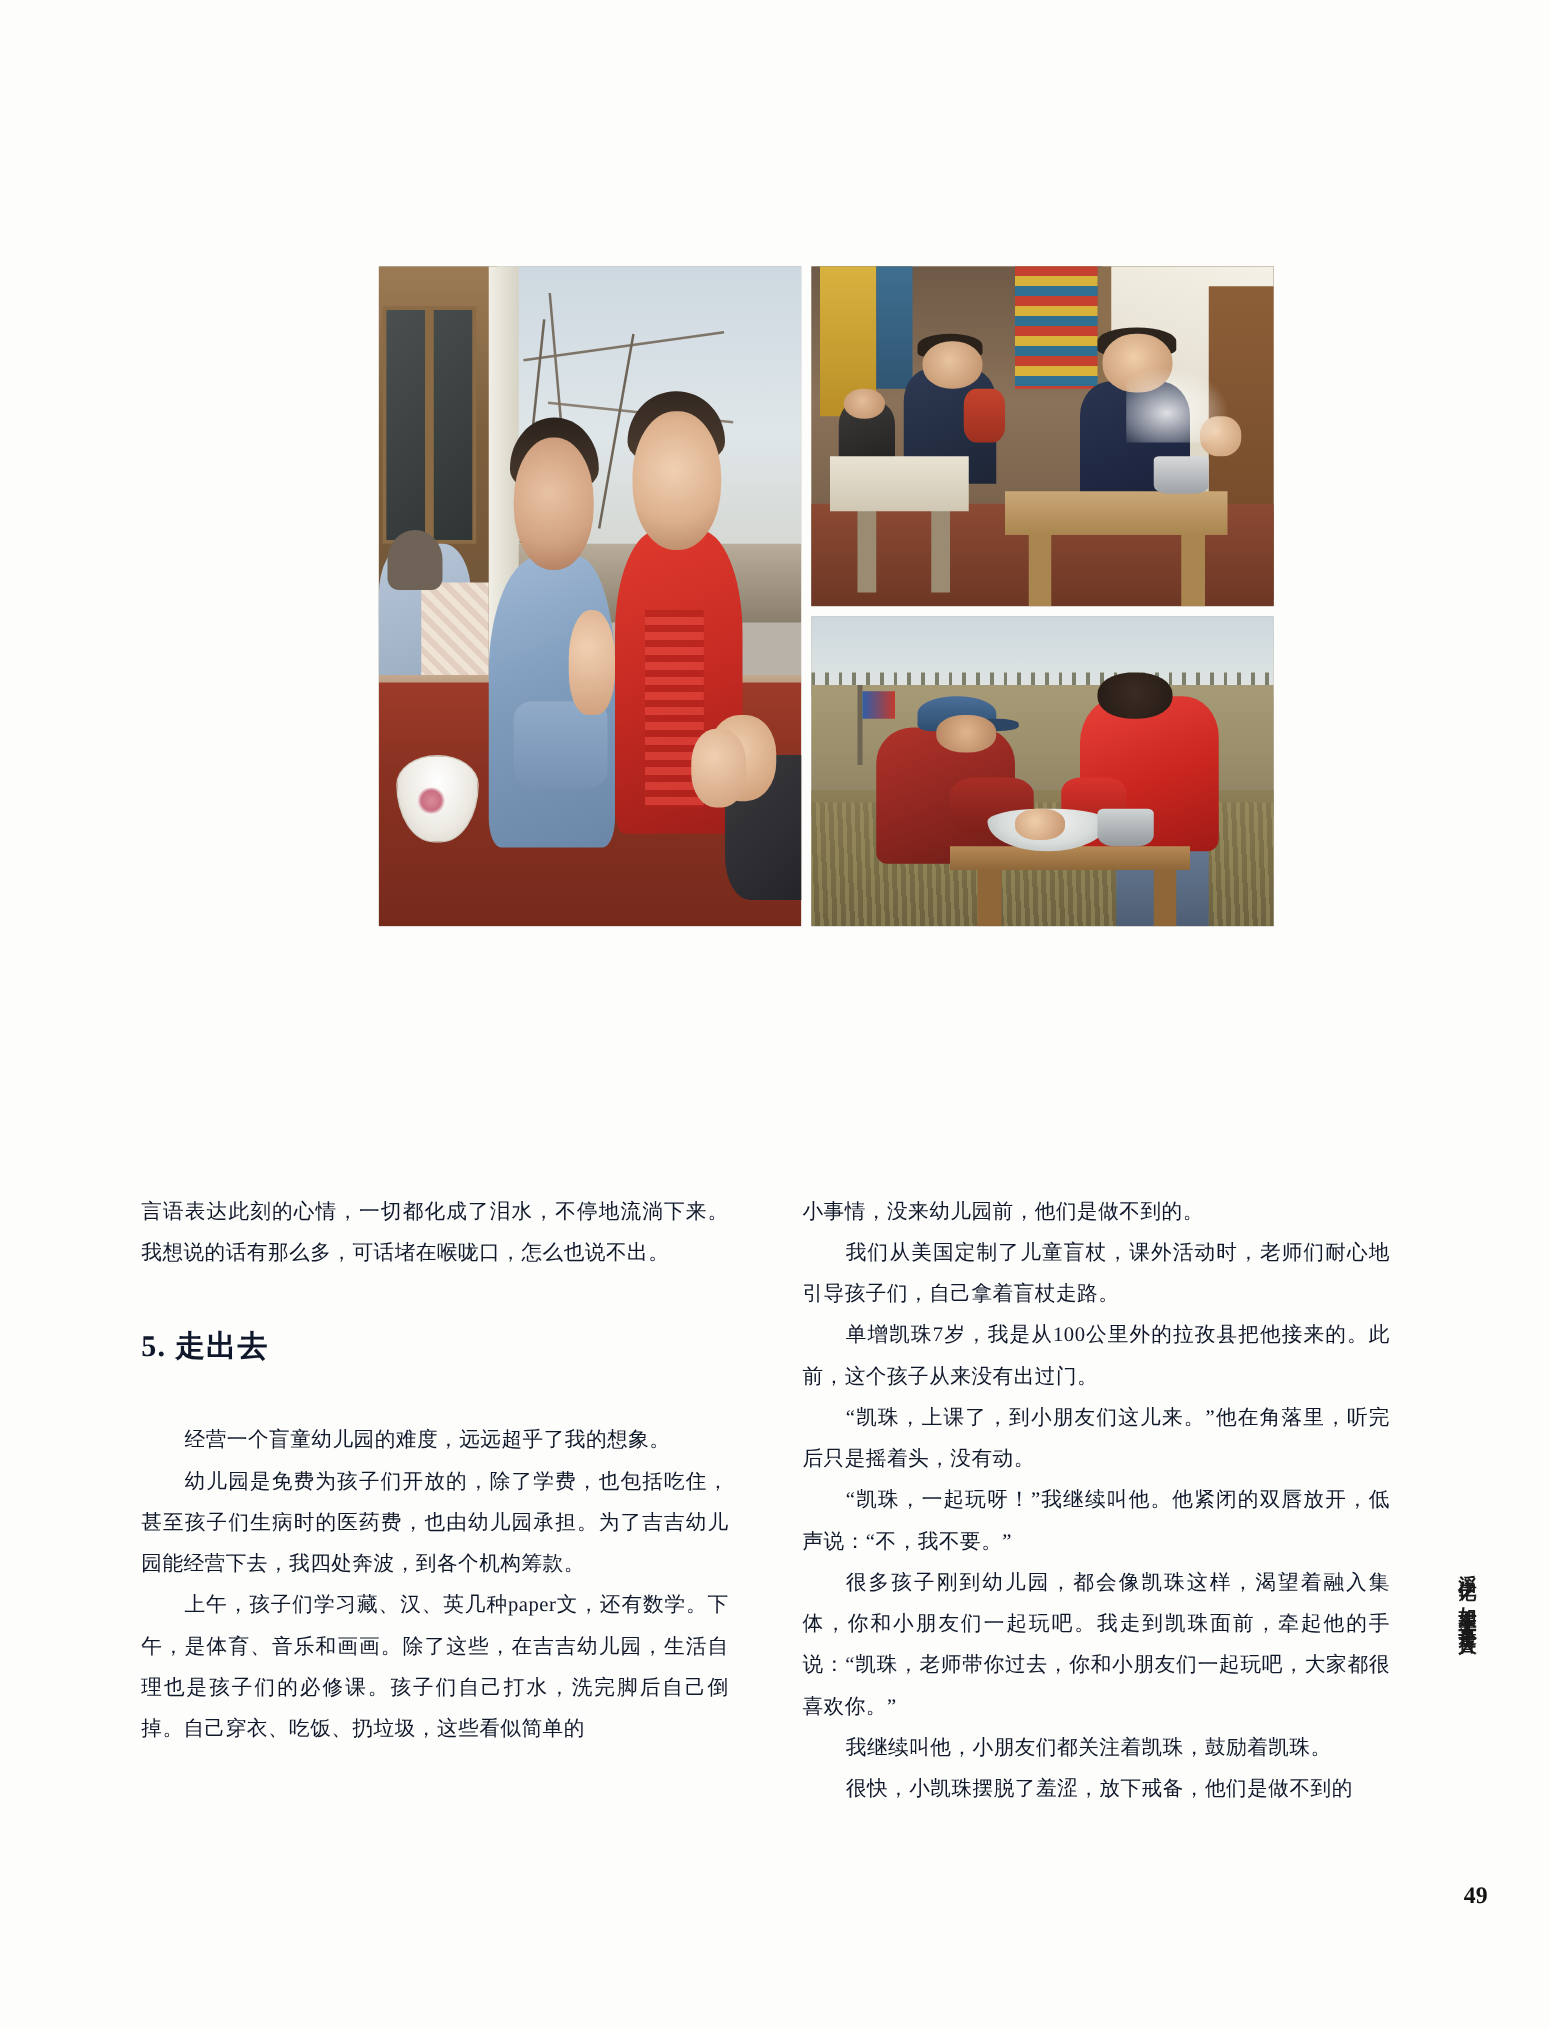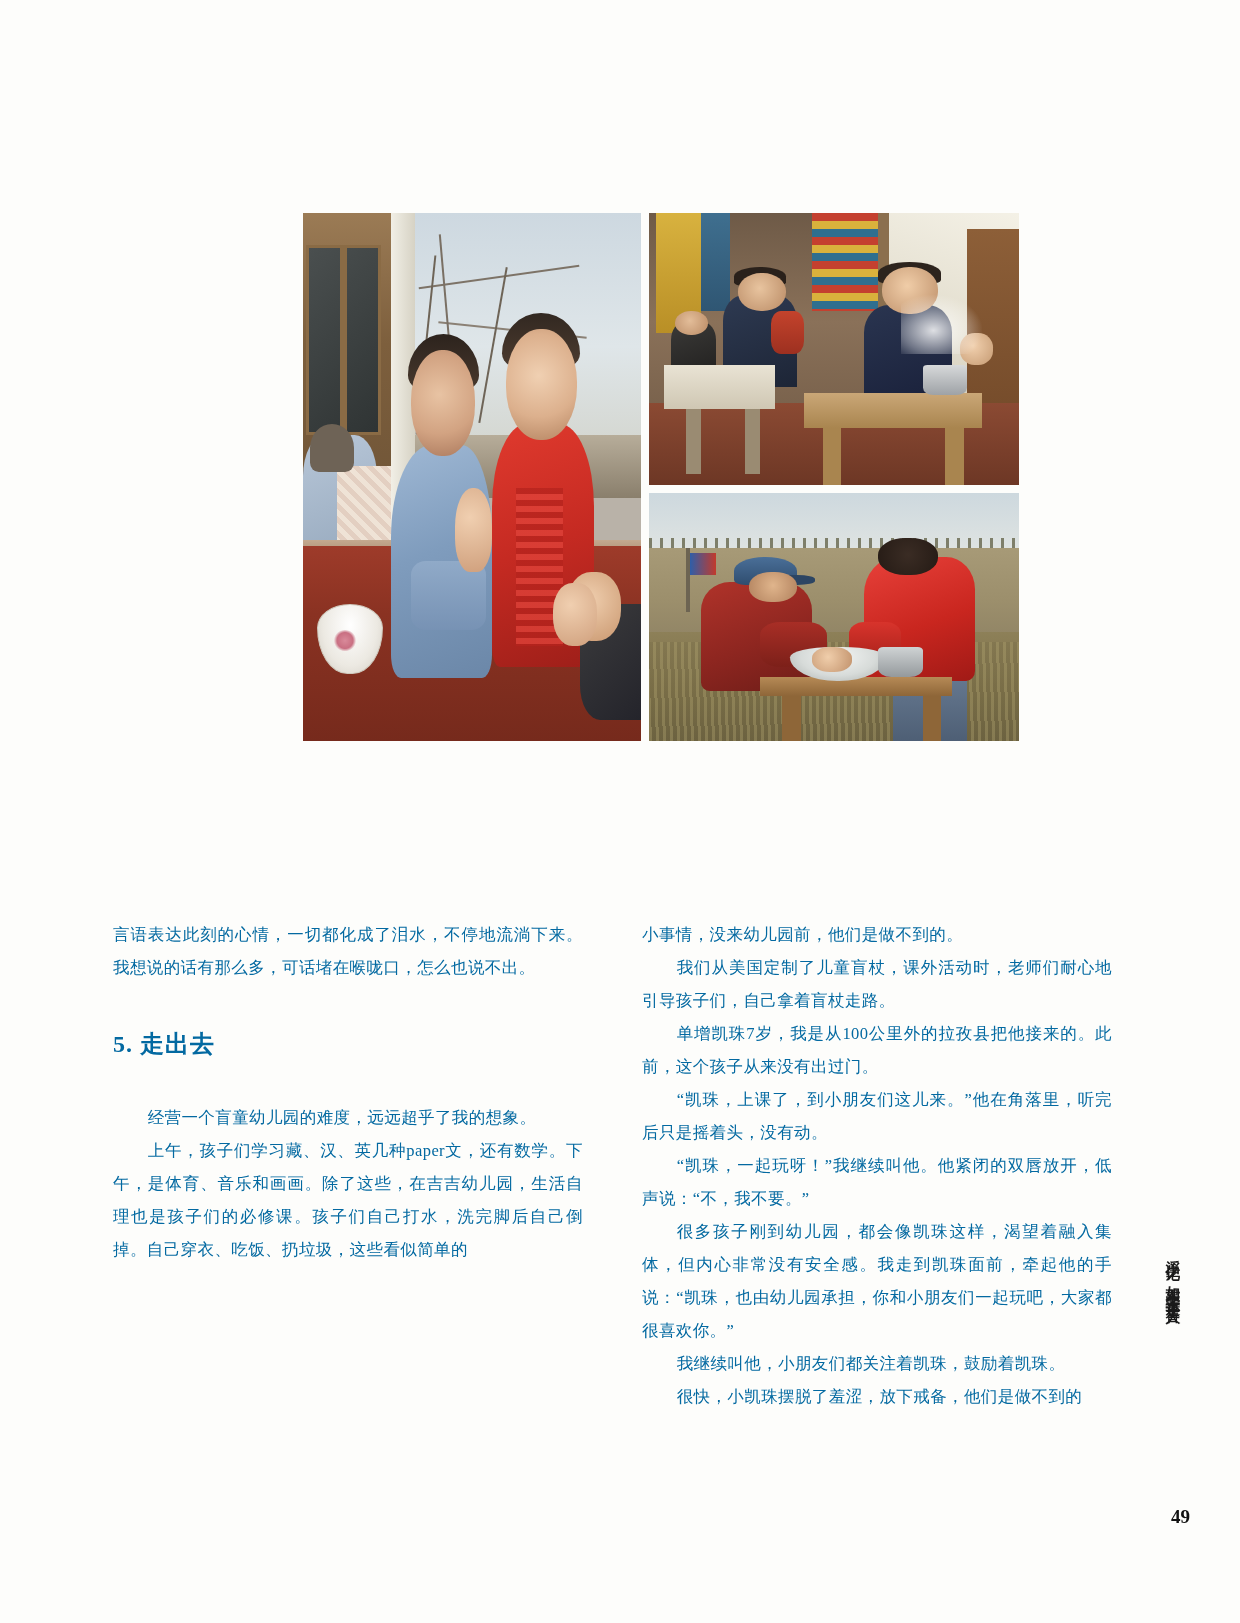--- a/index.html
+++ b/index.html
@@ -205,27 +205,27 @@
   .b-benchleg2{left:74%; top:80%; width:5%; height:20%; background:#8e6638;}
   .b-basin {left:38%; top:62%; width:26%; height:14%;
             background: radial-gradient(ellipse at 50% 28%, #f2f4f3 0%, #d7dbd9 55%, #a9aeac 100%);
             border-radius: 46% 46% 50% 50%/30% 30% 70% 70%;}
   .b-pot   {left:62%; top:62%; width:12%; height:12%;
             background: linear-gradient(180deg,#cfd3d4,#94999c); border-radius:12% 12% 30% 30%;}
 
   
   .col {
     position: absolute;
-    top: 918px;
+    top: 952px;
     width: 470px;
     font-size: 16.5px;
     line-height: 33px;
     letter-spacing: .4px;
     text-align: justify;
-    color: #0369a1;
+    color: #0f172a;
   }
   .col.left  { left: 113px; }
   .col.right { left: 642px; }
   .col p { margin: 0 0 0 0; }
   .col p.ind { text-indent: 2.1em; }
   .col p + p { margin-top: 0; }
 
   h2.section {
     font-size: 24px;
     font-weight: bold;
@@ -355,30 +355,31 @@
         <div class="sh b-pot"></div>
         <div class="sh b-boyhand"></div>
       </div>
     </div>
   </div>
 
   <div class="col left">
     <p>言语表达此刻的心情，一切都化成了泪水，不停地流淌下来。我想说的话有那么多，可话堵在喉咙口，怎么也说不出。</p>
     <h2 class="section">5. 走出去</h2>
     <p class="ind">经营一个盲童幼儿园的难度，远远超乎了我的想象。</p>
+    <p class="ind">幼儿园是免费为孩子们开放的，除了学费，也包括吃住，甚至孩子们生病时的医药费，也由幼儿园承担。为了吉吉幼儿园能经营下去，我四处奔波，到各个机构筹款。</p>
     <p class="ind">上午，孩子们学习藏、汉、英几种paper文，还有数学。下午，是体育、音乐和画画。除了这些，在吉吉幼儿园，生活自理也是孩子们的必修课。孩子们自己打水，洗完脚后自己倒掉。自己穿衣、吃饭、扔垃圾，这些看似简单的</p>
   </div>
 
   <div class="col right">
     <p>小事情，没来幼儿园前，他们是做不到的。</p>
     <p class="ind">我们从美国定制了儿童盲杖，课外活动时，老师们耐心地引导孩子们，自己拿着盲杖走路。</p>
     <p class="ind">单增凯珠7岁，我是从100公里外的拉孜县把他接来的。此前，这个孩子从来没有出过门。</p>
     <p class="ind">“凯珠，上课了，到小朋友们这儿来。”他在角落里，听完后只是摇着头，没有动。</p>
     <p class="ind">“凯珠，一起玩呀！”我继续叫他。他紧闭的双唇放开，低声说：“不，我不要。”</p>
-    <p class="ind">很多孩子刚到幼儿园，都会像凯珠这样，渴望着融入集体，但内心非常没有安全感。我走到凯珠面前，牵起他的手说：“凯珠，也由幼儿园承担，你和小朋友们一起玩吧，大家都很喜欢你。”</p>
+    <p class="ind">很多孩子刚到幼儿园，都会像凯珠这样，渴望着融入集体，你和小朋友们一起玩吧。我走到凯珠面前，牵起他的手说：“凯珠，老师带你过去，你和小朋友们一起玩吧，大家都很喜欢你。”</p>
     <p class="ind">我继续叫他，小朋友们都关注着凯珠，鼓励着凯珠。</p>
     <p class="ind">很快，小凯珠摆脱了羞涩，放下戒备，他们是做不到的</p>
   </div>
 
   <div class="running-title">浮生记／如果下辈子还是盲人</div>
   <div class="page-number">49</div>
 
 </div>
 
 </body></html>

